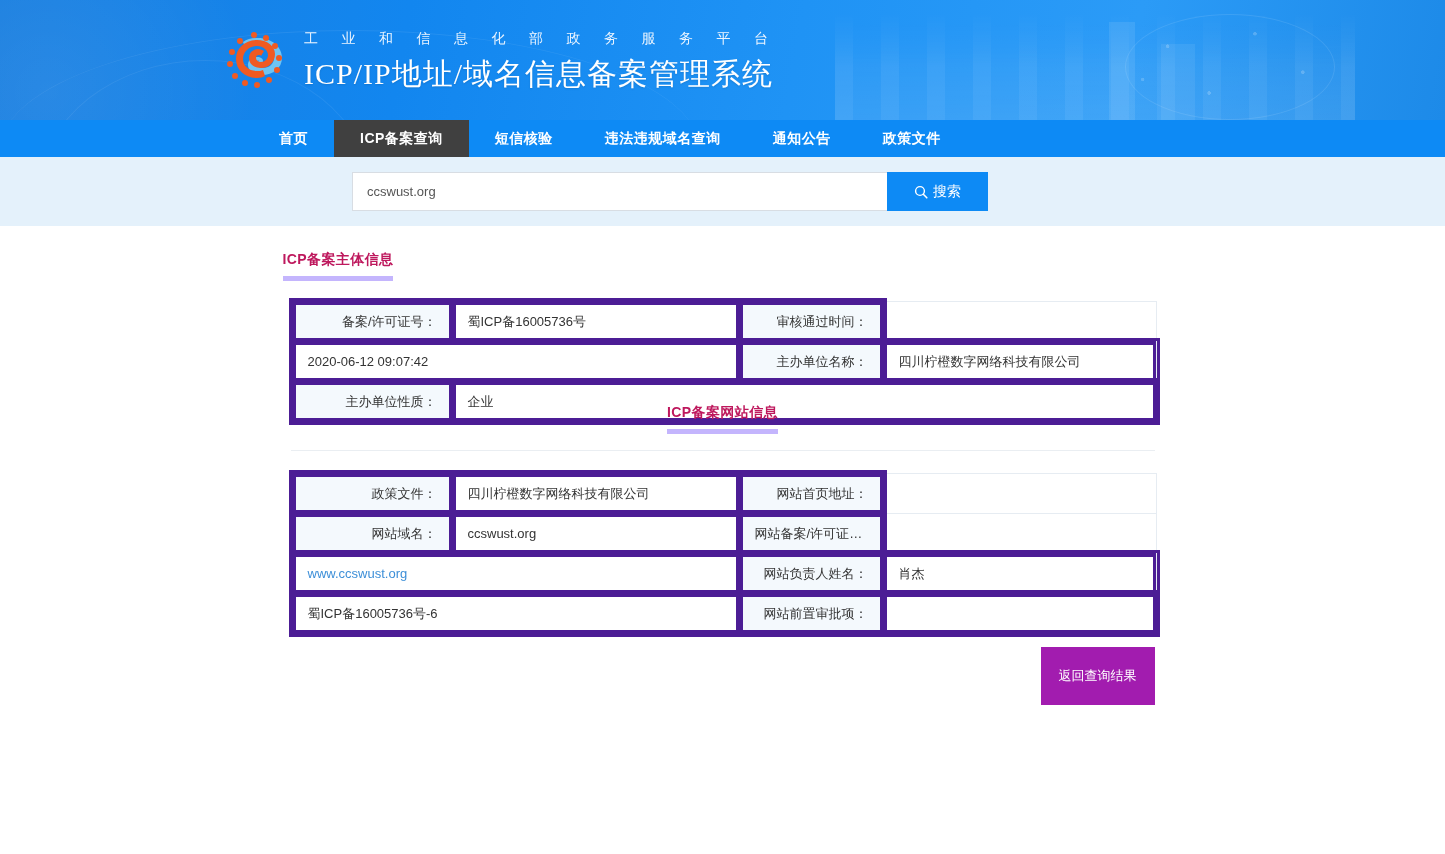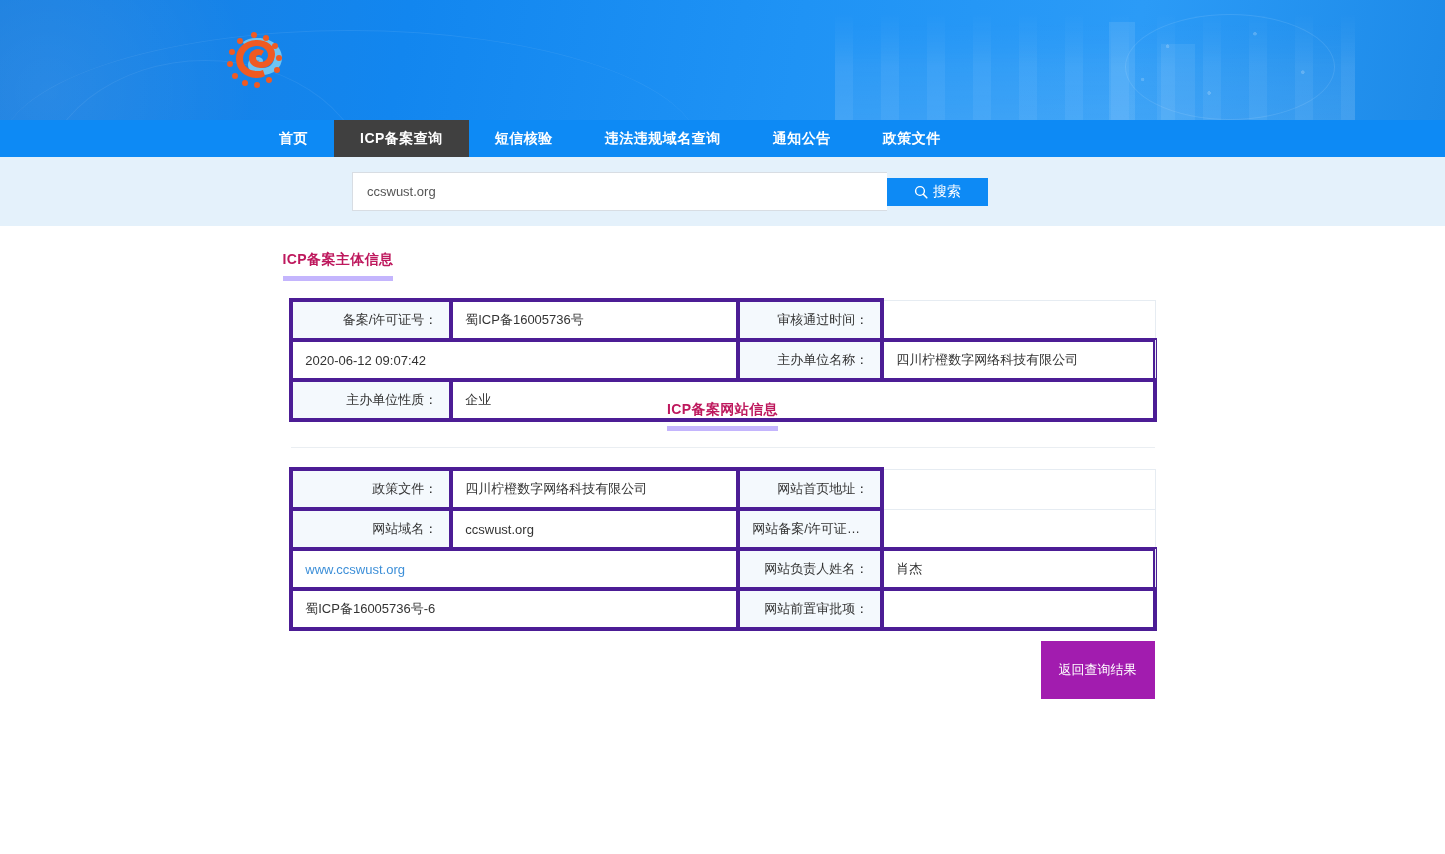--- a/index.html
+++ b/index.html
@@ -131,21 +131,21 @@
     border: 1px solid #d8dde3;
     border-right: none;
     background: #fff;
     font-size: 13px;
     color: #555;
     padding: 0 14px;
     outline: none;
     font-family: "Liberation Sans", sans-serif;
   }
   .search-btn {
-    width: 101px; height: 28px;
+    width: 101px; height: 39px;
     background: #0d8af5;
     border: none;
     color: #fff;
     font-size: 14px;
     display: flex; align-items: center; justify-content: center;
     gap: 5px;
     cursor: pointer;
     font-family: "Liberation Sans", sans-serif;
   }
   .search-btn svg { display: block; }
@@ -173,21 +173,21 @@
   .tbl {
     width: 864px;
     margin: 17px auto 0 auto;
     border-collapse: collapse;
     table-layout: fixed;
     font-size: 13px;
     color: #333;
   }
   .tbl td {
     height: 40px;
-    border: 4px solid #4c1d95;
+    border: 7px solid #4c1d95;
     padding: 0 12px;
     vertical-align: middle;
     overflow: hidden;
     white-space: nowrap;
     text-overflow: ellipsis;
   }
   td.lbl {
     background: #f4f9fd;
     text-align: right;
     color: #333;
@@ -245,20 +245,24 @@
             <circle cx="11" cy="48" r="3"></circle>
               <circle cx="6" cy="36" r="3"></circle>
             <circle cx="8" cy="24" r="3"></circle>
               <circle cx="16" cy="13" r="3"></circle>
           </g>
 
           <path d="M33 12c-12 0-21 8-21 19 0 11 9 19 21 19 3 0 6-1 8-2l-2-6c-2 1-4 1-6 1-8 0-14-5-14-12 0-7 6-13 14-13 6 0 11 4 11 9 0 4-3 7-7 7-3 0-5-2-5-4 0-2 1-3 3-3 1 0 2 0 2 1l3-5c-2-1-4-2-6-2-5 0-9 4-9 9 0 6 5 10 12 10 8 0 14-6 14-14 0-8-8-14-18-14z" fill="#f05a22"></path>
         </g>
       </svg>
     </div>
+    <div class="hdr-text">
+      <div class="hdr-sub">工 业 和 信 息 化 部 政 务 服 务 平 台</div>
+      <div class="hdr-title">ICP/IP地址/域名信息备案管理系统</div>
+    </div>
   </div>
 </div>
 
 <div class="nav" id="nav">
     <div class="nav-item">首页</div>
     <div class="nav-item active">ICP备案查询</div>
     <div class="nav-item">短信核验</div>
     <div class="nav-item">违法违规域名查询</div>
     <div class="nav-item">通知公告</div>
     <div class="nav-item">政策文件</div>

